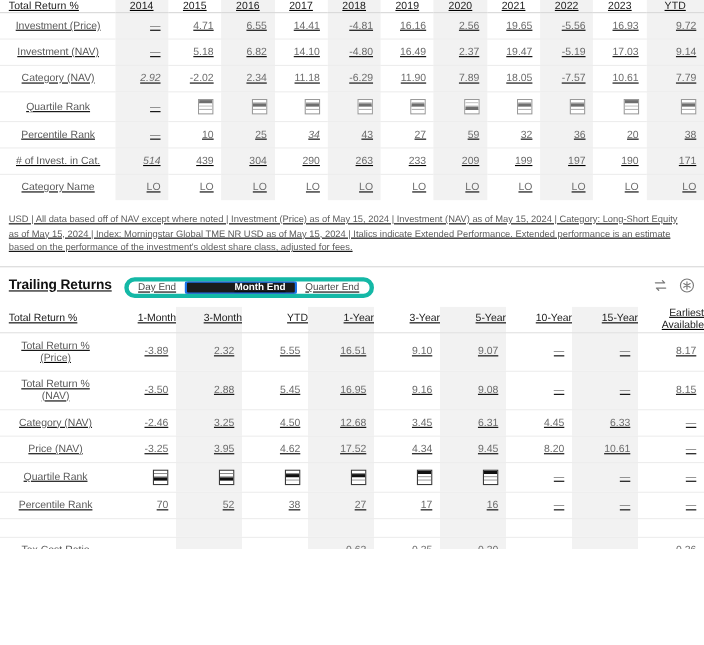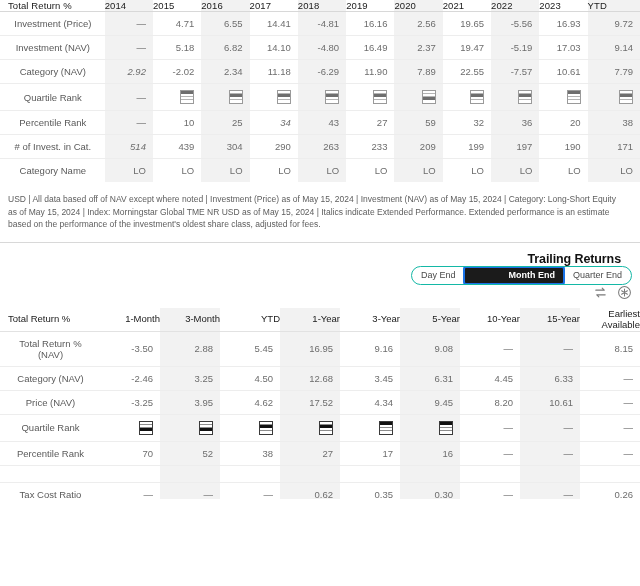--- a/index.html
+++ b/index.html
@@ -3,21 +3,21 @@
 <meta charset="utf-8">
 <style>
   * { box-sizing: border-box; }
   html, body {
     margin: 0; padding: 0;
     width: 640px; height: 586px;
     background: #ffffff;
     font-family: "Liberation Sans", sans-serif;
     -webkit-font-smoothing: antialiased;
   }
-  .page { width: 640px; height: 499px; position: relative; overflow: hidden; }
+  .page { width: 640px; height: 499px; position: relative; overflow: hidden; text-decoration: underline; }
 
   table.grid {
     width: 640px;
     border-collapse: collapse;
     table-layout: fixed;
   }
   table.grid td, table.grid th {
     padding: 0;
     font-weight: normal;
     vertical-align: middle;
@@ -26,21 +26,21 @@
   
   .shade { background: #f2f2f2; }
 
   
   .hdr td, .hdr th {
     font-size: 9.5px;
     color: #1a1a1a;
     font-weight: bold;
     letter-spacing: .1px;
     padding: 6px 7px 7px 0;
-    text-align: left;
+    text-align: center;
     border-bottom: 1px solid #d8d8d8;
     line-height: 11px;
   }
   .hdr th.lbl {
     text-align: left;
     padding-left: 8px;
   }
   .hdr2 td, .hdr2 th {
     font-size: 9.5px;
     color: #1a1a1a;
@@ -113,35 +113,34 @@
 
   
   .divider {
     border-top: 1px solid #d8d8d8;
     margin: 11px 0 0 0;
   }
 
   
   .sec-head {
     display: flex;
-    align-items: flex-end;
+    align-items: flex-start;
     padding: 9px 8px 8px 8px;
     position: relative;
-    flex-direction: column;
   }
   .sec-title {
     font-size: 12.5px;
     font-weight: bold;
     color: #111;
     margin-right: 11px;
     letter-spacing: -.1px;
   }
   .pillgroup {
     display: inline-flex;
-    border: 1px solid #14b8a6;
+    border: 4px solid #14b8a6;
     border-radius: 11px;
     overflow: hidden;
     height: 19px;
     align-items: stretch;
   }
   .pill {
     font-size: 9px;
     color: #4a4a4a;
     padding: 0 9px;
     display: flex; align-items: center;
@@ -247,21 +246,21 @@
         </tr>
         <tr class="r">
           <td class="lbl">Category (NAV)</td>
           <td class="shade ital">2.92</td>
           <td>-2.02</td>
           <td class="shade">2.34</td>
           <td>11.18</td>
           <td class="shade">-6.29</td>
           <td>11.90</td>
           <td class="shade">7.89</td>
-          <td>22.55</td>
+          <td>18.05</td>
           <td class="shade">-7.57</td>
           <td>10.61</td>
           <td class="shade">7.79</td>
         </tr>
         <tr class="r tall">
           <td class="lbl">Quartile Rank</td>
           <td class="shade nodata">—</td>
           <td><span class="qr"><i class="on"></i><i></i><i></i><i></i></span></td>
           <td class="shade"><span class="qr"><i></i><i class="on"></i><i></i><i></i></span></td>
           <td><span class="qr"><i></i><i class="on"></i><i></i><i></i></span></td>
@@ -366,20 +365,32 @@
           <th class="shade">1-Year</th>
           <th>3-Year</th>
           <th class="shade">5-Year</th>
           <th>10-Year</th>
           <th class="shade">15-Year</th>
           <th>Earliest Available</th>
         </tr>
     </thead>
     <tbody id="trailing-body">
         <tr class="r">
+          <td class="lbl">Total Return % (Price)</td>
+          <td>-3.89</td>
+          <td class="shade">2.32</td>
+          <td>5.55</td>
+          <td class="shade">16.51</td>
+          <td>9.10</td>
+          <td class="shade">9.07</td>
+          <td class="nodata">—</td>
+          <td class="shade nodata">—</td>
+          <td>8.17</td>
+        </tr>
+        <tr class="r">
           <td class="lbl">Total Return % (NAV)</td>
           <td>-3.50</td>
           <td class="shade">2.88</td>
           <td>5.45</td>
           <td class="shade">16.95</td>
           <td>9.16</td>
           <td class="shade">9.08</td>
           <td class="nodata">—</td>
           <td class="shade nodata">—</td>
           <td>8.15</td>

